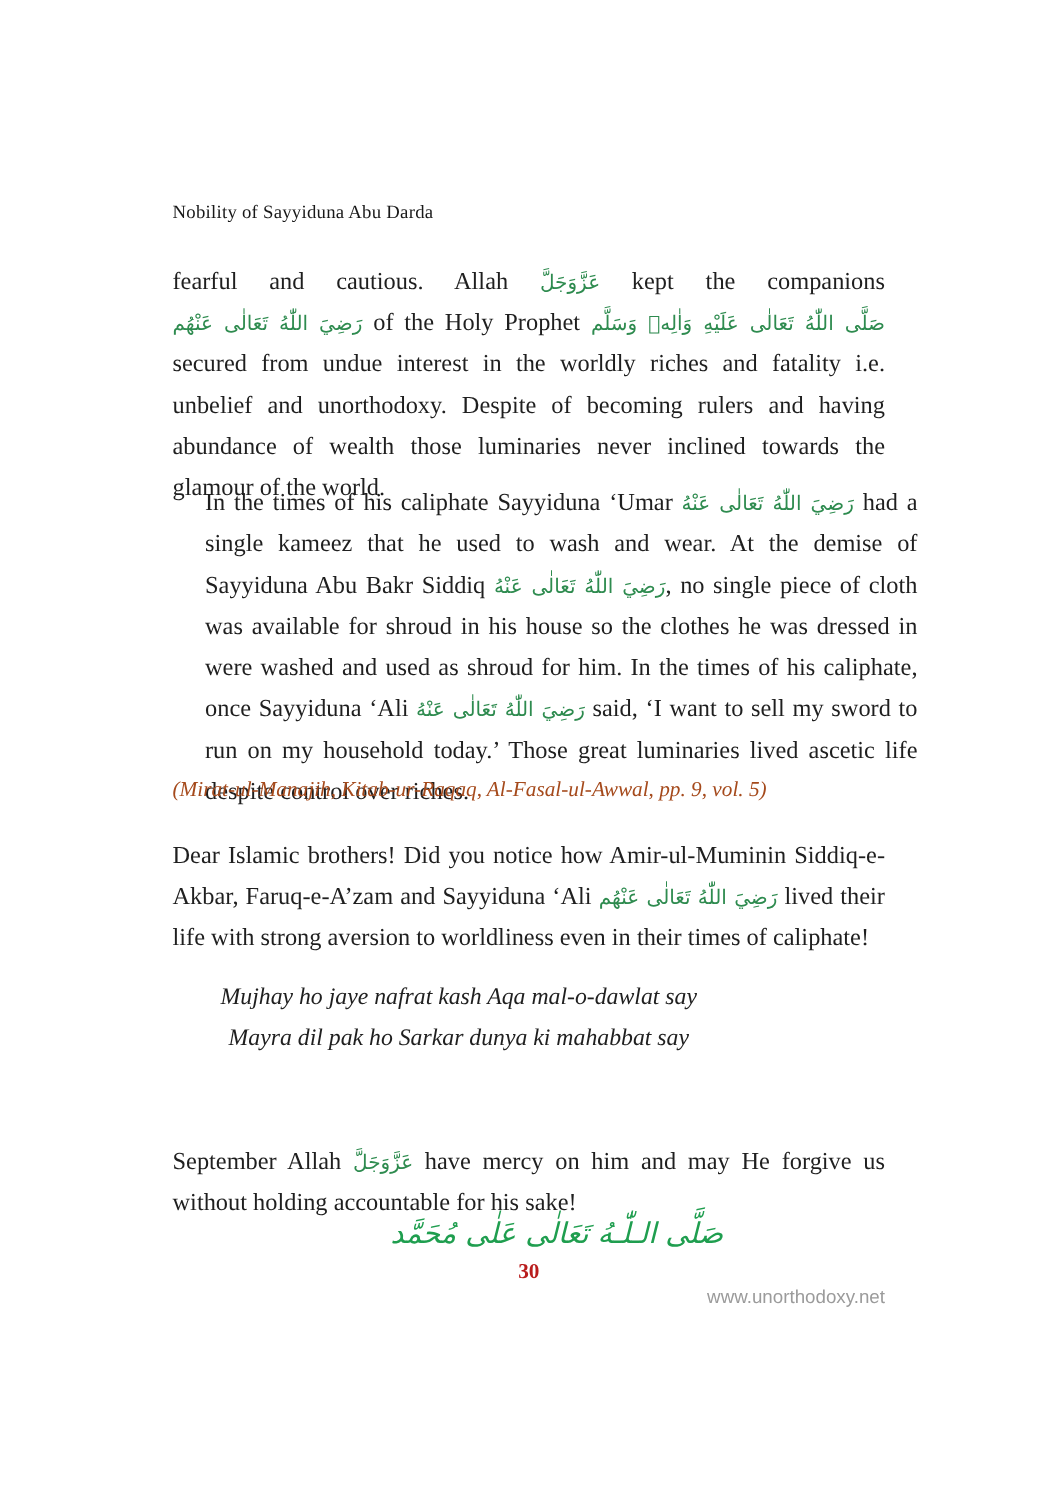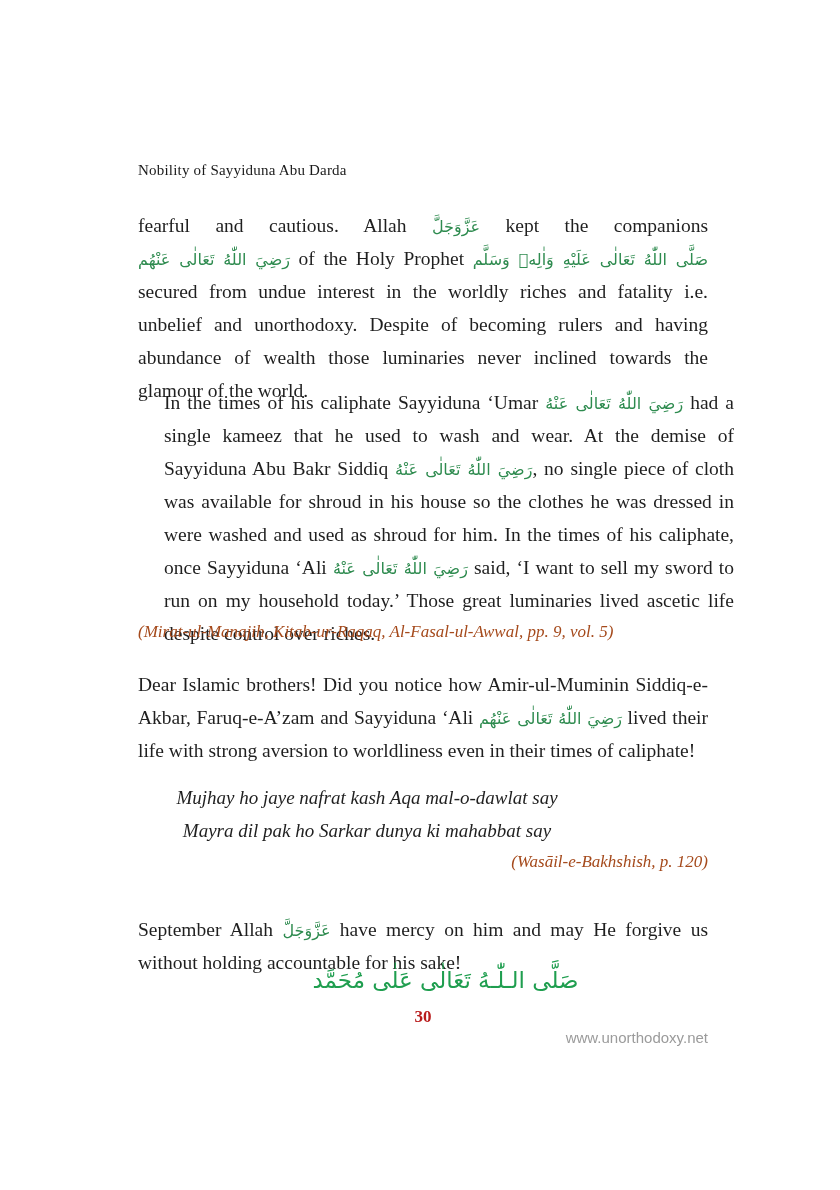--- a/index.html
+++ b/index.html
@@ -69,22 +69,23 @@
     padding-right: 112px;
     width: 458px;
     color: #1f1f1f;
   }
   .salawat-row {
     top: 952px;
     display: flex;
     flex-direction: row;
     font-family: "DejaVu Sans", sans-serif;
     font-size: 23px;
-    line-height: 56px;
+    line-height: 70px;
     color: var(--salawat-green, #1f9e4f);
+    font-style: italic;
   }
   .salawat-left {
     flex: 1;
     text-align: center;
     padding-left: 45px;
   }
   .salawat-right {
     flex: 1;
     text-align: center;
   }
@@ -118,21 +119,20 @@
 
   <div class="block citation citation-1">(Mirat-ul-Manajih, Kitab-ur-Raqaq, Al-Fasal-ul-Awwal, pp. 9, vol. 5)</div>
 
   <p class="block body-para para-3"><span class="en">Dear Islamic brothers! Did you notice how Amir-ul-Muminin Siddiq-e-Akbar, Faruq-e-A’zam and Sayyiduna ‘Ali </span><span class="ar" dir="rtl">رَضِيَ اللّٰهُ تَعَالٰى عَنْهُم</span><span class="en"> lived their life with strong aversion to worldliness even in their times of caliphate!</span></p>
 
   <div class="block poem">
     <div>Mujhay ho jaye nafrat kash Aqa mal-o-dawlat say</div>
     <div>Mayra dil pak ho Sarkar dunya ki mahabbat say</div>
   </div>
 
-  <div class="block citation citation-2">(Wasāil-e-Bakhshish, p. 120)</div>
 
   <p class="block body-para para-4"><span class="en">September Allah </span><span class="ar" dir="rtl">عَزَّوَجَلَّ</span><span class="en"> have mercy on him and may He forgive us without holding accountable for his sake!</span></p>
 
   <div class="block salawat-row" dir="ltr">
     <span class="salawat-left" dir="rtl">صَلَّى الـلّٰـهُ تَعَالٰى عَلٰى مُحَمَّد</span>
   </div>
 
   <div class="block page-number">30</div>
 
   <div class="block site-footer">www.unorthodoxy.net</div>

